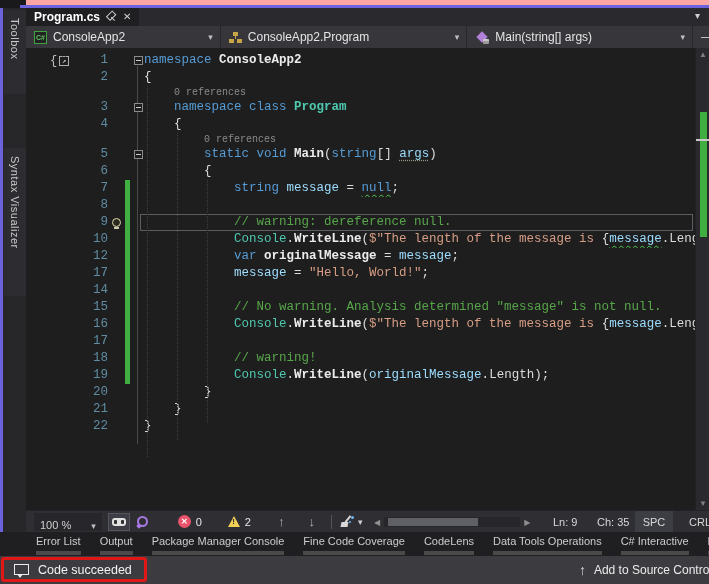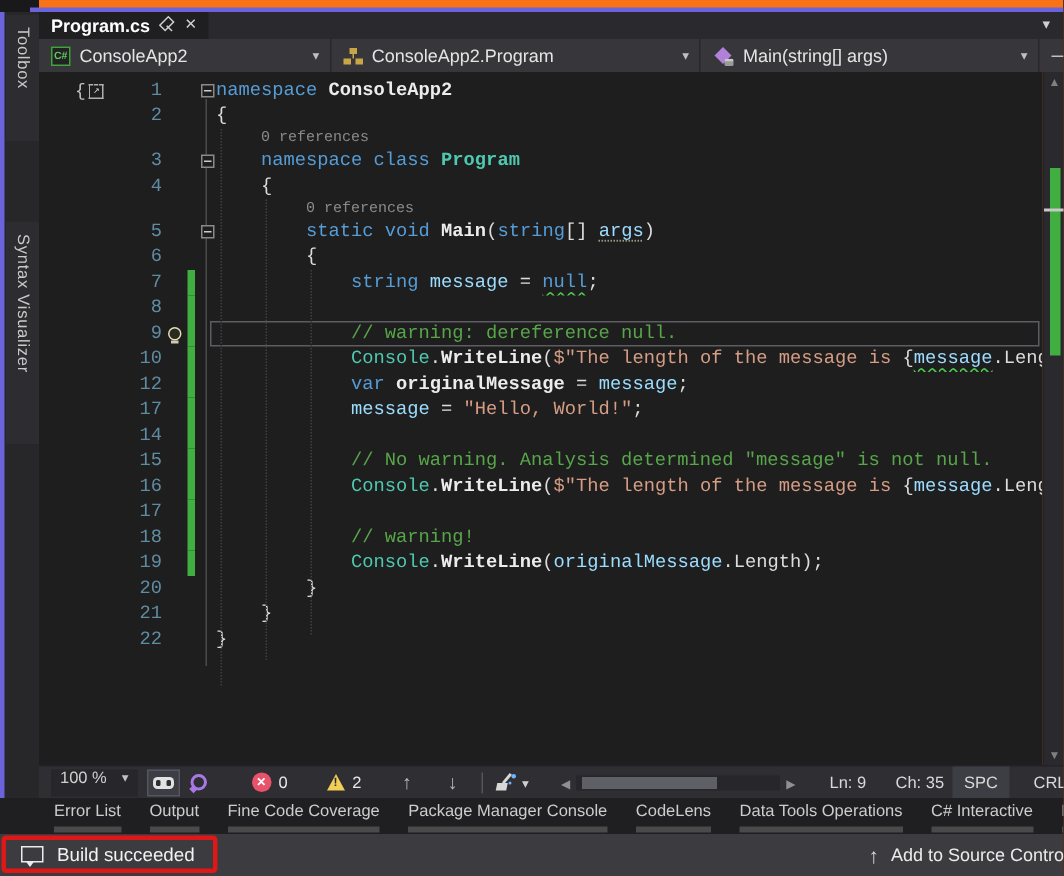--- a/index.html
+++ b/index.html
@@ -1,19 +1,19 @@
 <!DOCTYPE html>
 <html><head>
 <meta charset="utf-8">
 <style>
   *{margin:0;padding:0;box-sizing:border-box}
   html,body{width:709px;height:584px;overflow:hidden;background:#1a1a1c;
     font-family:"Liberation Sans",sans-serif;-webkit-font-smoothing:antialiased}
   .mono{font-family:"Liberation Mono","DejaVu Sans Mono",monospace}
-  #stage{position:relative;width:709px;height:584px;background:#f97316}
+  #stage{position:relative;width:709px;height:584px;background:#fca5a5}
 
   
   #left-rail{position:absolute;left:0;top:0;width:26px;height:584px;background:#27272a}
   #corner-notch{position:absolute;left:0;top:0;width:26px;height:8px;background:#19191b}
   #accent-strip{position:absolute;left:0;top:8px;width:3px;height:544px}
   .rail-tab{position:absolute;left:4px;width:22px;color:#c9c9c9;font-size:11px;
     writing-mode:vertical-rl;letter-spacing:.5px;cursor:default;display:flex;
     align-items:center;padding-top:8px;background:#2d2d31}
   #rail-tab-toolbox{top:10px;height:84px}
   #rail-tab-syntax{top:148px;height:148px}
@@ -90,21 +90,21 @@
 
   
   #v-scroll{position:absolute;left:695px;top:48px;width:14px;height:462px;background:#2a2a2e;border-left:1px solid #222}
   #v-scroll .arr{position:absolute;left:0;width:14px;text-align:center;color:#808080;font-size:8px}
   #scroll-annotation{position:absolute;left:4px;top:64px;width:7px;height:125px;background:#41ae41}
   #scroll-caret-mark{position:absolute;left:0;top:91px;width:14px;height:2px;background:#c8c8c8}
 
   
   #editor-toolbar{position:absolute;left:26px;top:510px;width:683px;height:22px;background:#2e2e33;
     border-top:1px solid #232327;display:flex;align-items:center;color:#d0d0d0;font-size:11px}
-  #zoom-combo{display:flex;align-items:flex-start;gap:10px;background:#26262b;height:18px;
+  #zoom-combo{display:flex;align-items:flex-end;gap:20px;background:#26262b;height:18px;
     padding:0 6px;margin-left:8px}
   #zoom-combo .chev{font-size:9px;color:#c0c0c0}
   .tb-btn{display:flex;align-items:center;justify-content:center;height:18px;padding:0 3px}
   #copilot-btn{background:#3d3d46;border:1px solid #55555e;margin-left:6px}
   .copilot-ico{position:relative;width:14px;height:8px;background:#e2e2e2;border-radius:3px;
     display:flex;align-items:center;justify-content:space-around}
   .copilot-ico i{width:3px;height:4px;background:#2e2e33;border-radius:1px}
   .chat-ico{position:relative;width:11px;height:11px;border:2px solid #a879e6;border-radius:50%}
   .chat-ico:after{content:"";position:absolute;left:-2px;bottom:-3px;width:4px;height:4px;background:#a879e6;transform:rotate(45deg)}
   .err-ico{width:13px;height:13px;border-radius:50%;background:#e8526a;color:#fff;font-size:8px;
@@ -468,32 +468,32 @@
 
     <span class="statseg" id="pos-ln">Ln: 9</span>
     <span class="statseg" id="pos-ch">Ch: 35</span>
     <span class="statseg" id="seg-spc">SPC</span>
     <span class="statseg" id="seg-eol">CRLF</span>
   </div>
 
   <div id="panel-row">
       <span class="panel-tab">Error List</span>
       <span class="panel-tab">Output</span>
+      <span class="panel-tab">Package Manager Console</span>
       <span class="panel-tab">Fine Code Coverage</span>
-      <span class="panel-tab">Package Manager Console</span>
       <span class="panel-tab">CodeLens</span>
       <span class="panel-tab">Data Tools Operations</span>
       <span class="panel-tab">C# Interactive</span>
       <span class="panel-tab">Deve</span>
     </div>
 
   <div id="status-bar">
     <div id="build-status" style="border-color: rgb(224, 23, 23);">
       <span class="outwin-ico"></span>
-      <span class="txt">Build succeeded</span>
+      <span class="txt">Code succeeded</span>
     </div>
     <div id="source-control">
       <span class="up">↑</span>
       <span>Add to Source Control</span>
     </div>
   </div>
 
 </div>
 
 </body></html>

